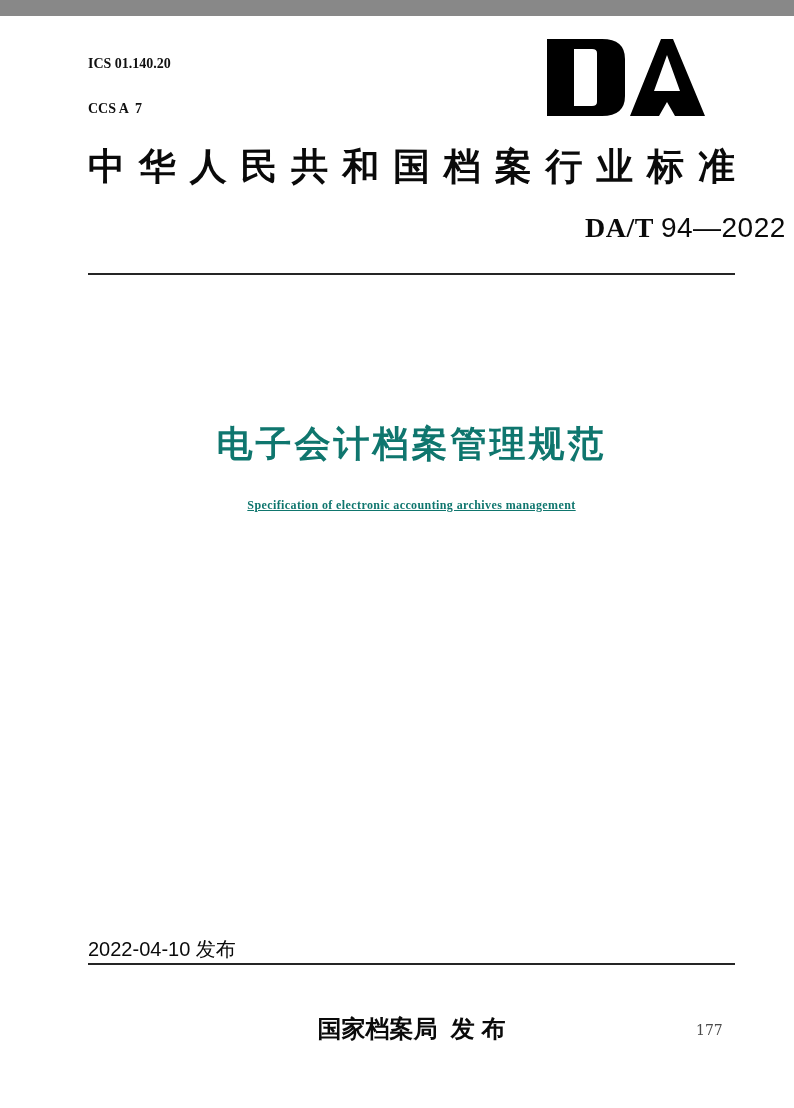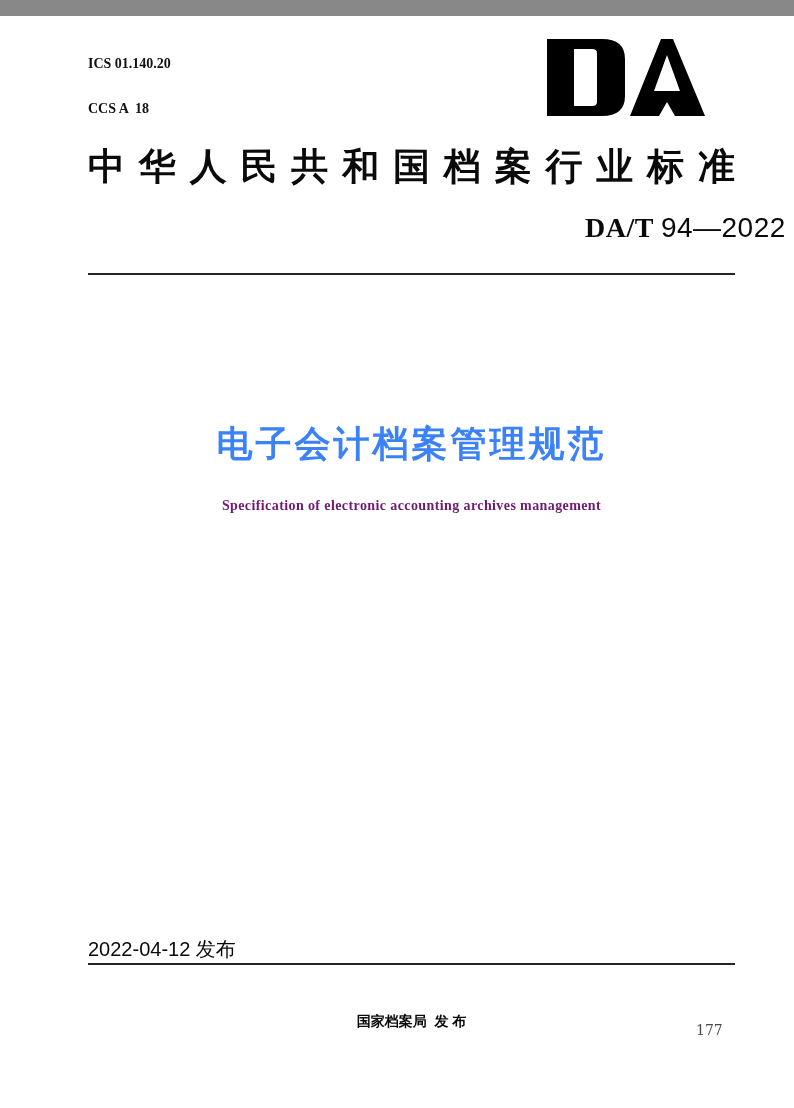--- a/index.html
+++ b/index.html
@@ -94,35 +94,36 @@
   
   .doc-title {
     position: absolute;
     left: 88px;
     top: 404px;
     width: 647px;
     text-align: center;
     font-size: 36px;
     font-weight: bold;
     letter-spacing: 3px;
-    color: #3b82f6;
+    color: #0f766e;
   }
 
   
   .doc-title-en {
     position: absolute;
     left: 88px;
     top: 482px;
     width: 647px;
     text-align: center;
     font-family: "Liberation Serif", serif;
     font-weight: bold;
-    font-size: 14px;
+    font-size: 12px;
     letter-spacing: 0.4px;
-    color: #701a75;
+    color: #0f766e;
+    text-decoration: underline;
   }
 
   
   .dates-row {
     position: absolute;
     left: 88px;
     top: 920px;
     width: 647px;
     display: flex;
     justify-content: space-between;
@@ -131,21 +132,21 @@
     white-space: pre;
   }
 
   
   .publisher {
     position: absolute;
     left: 88px;
     top: 997px;
     width: 647px;
     text-align: center;
-    font-size: 14px;
+    font-size: 24px;
     font-weight: bold;
     white-space: pre;
     color: #0a0a0a;
   }
 
   
   .page-number {
     position: absolute;
     left: 696px;
     top: 1006px;
@@ -154,21 +155,21 @@
     color: #4a4a4a;
   }
 </style>
 </head>
 <body>
 
 <div class="page">
 
   <div class="ics-block">
     <div>ICS 01.140.20</div>
-    <div>CCS A  18</div>
+    <div>CCS A  7</div>
   </div>
 
   <div class="da-logo">
     <span class="sr-only">DA</span>
     <svg viewBox="0 0 158 77" xmlns="http://www.w3.org/2000/svg">
       <path fill="#000000" fill-rule="evenodd" d="M0,0 H55 Q78,0 78,20 V57 Q78,77 55,77 H0 Z
            M27,10 H45 Q50,10 50,14 V63 Q50,67 45,67 H27 Z"></path>
       <path fill="#000000" fill-rule="evenodd" d="M83,77 L114,0 H126 L158,77 Z
            M120,16 L133,52 H107 Z
            M112,77 L120,63 L128,77 Z"></path>
@@ -195,21 +196,21 @@
     <span class="code-prefix">DA/T </span><span class="code-number">94—2022</span>
   </div>
 
   <div class="rule rule-top"></div>
 
   <div class="doc-title">电子会计档案管理规范</div>
 
   <div class="doc-title-en">Specification of electronic accounting archives management</div>
 
   <div class="dates-row">
-    <span>2022-04-12 发布</span>
+    <span>2022-04-10 发布</span>
   </div>
 
   <div class="rule rule-bottom"></div>
 
   <div class="publisher">国家档案局  发 布</div>
 
   <div class="page-number">177</div>
 
 </div>
 

